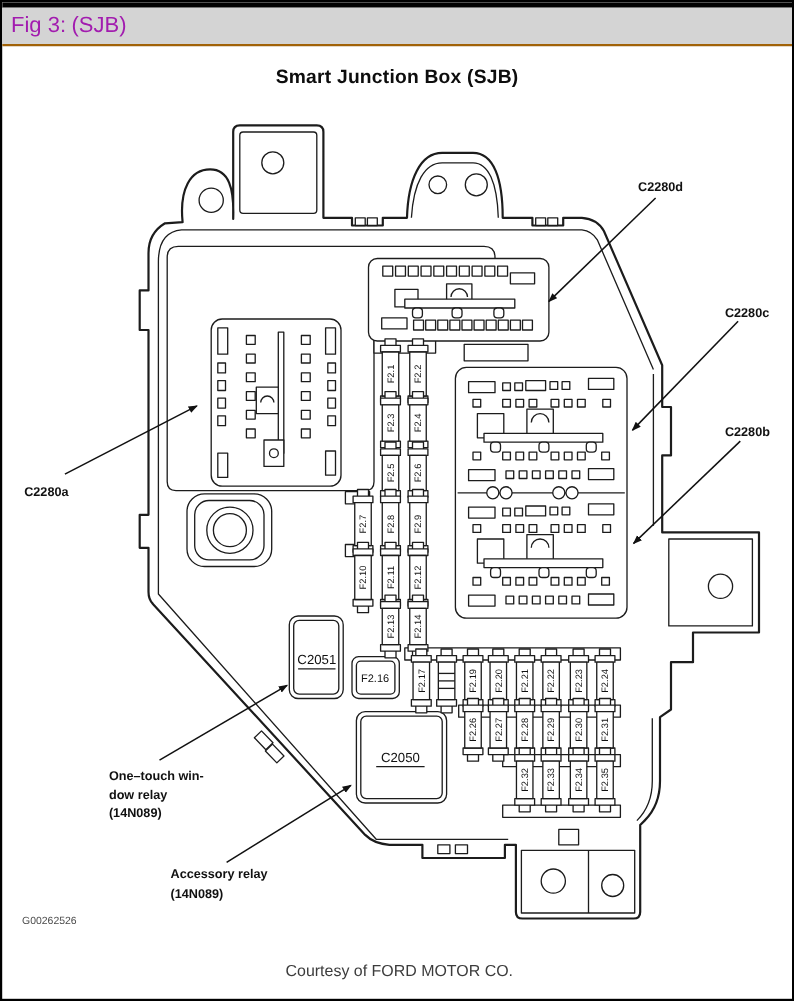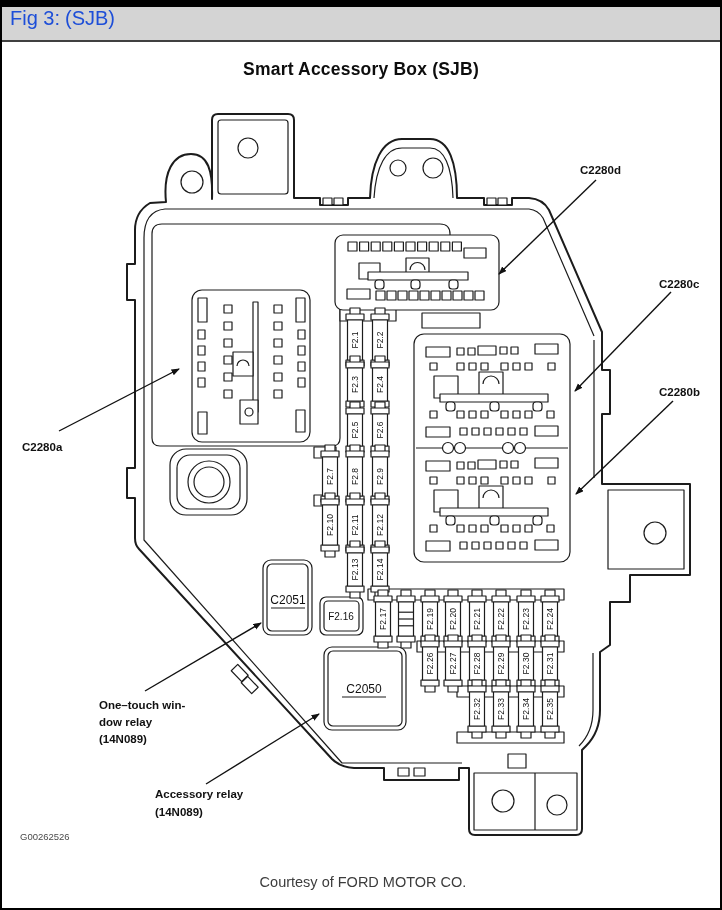--- a/index.html
+++ b/index.html
@@ -1,21 +1,21 @@
 <!DOCTYPE html>
 <html><head>
 <meta charset="utf-8">
 <style>
   html,body{margin:0;padding:0;background:#eaeaea;}
   .page{position:relative;width:722px;height:910px;background:#ffffff;border:2px solid #000;
         box-sizing:border-box;font-family:"Liberation Sans",sans-serif;overflow:hidden;}
   .top-strip{position:absolute;top:0;left:0;right:0;height:5px;background:#000;}
   .fig-bar{position:absolute;top:5px;left:0;right:0;height:33px;background:#d4d4d4;
-           border-bottom:2px solid #404040;display:flex;
-           padding-left:8px;font-size:20px;font-weight:400;color:#1d4ed8;}
+           border-bottom:2px solid #a16207;display:flex;align-items:center;
+           padding-left:8px;font-size:20px;font-weight:400;color:#a21caf;}
   .fig-hl{background:#f7ee00;padding:1px 5px;margin-left:6px;}
   .fig-suffix{margin-left:5px;}
   .title{position:absolute;top:57px;left:0;right:0;text-align:center;
          font-weight:bold;font-size:17.5px;color:#0d0d0d;letter-spacing:.2px;}
   svg.art{position:absolute;left:0;top:0;width:722px;height:910px;}
   .ol{fill:none;stroke:#1c1c1c;stroke-width:2;stroke-linejoin:round;}
   .nf{fill:none;stroke:#1c1c1c;stroke-width:1.2;stroke-linejoin:round;}
   .ln{fill:#ffffff;stroke:#1c1c1c;stroke-width:1.2;stroke-linejoin:round;}
   .arrow{stroke:#111;stroke-width:1.4;}
   text{fill:#111;}
@@ -30,21 +30,21 @@
 <body>
 
 <div class="page">
   <div class="top-strip"></div>
 
   <div class="fig-bar">
     <span class="fig-prefix">Fig 3:</span>
     <span class="fig-suffix">(SJB)</span>
   </div>
 
-  <div class="title">Smart Accessory Box (SJB)</div>
+  <div class="title">Smart Junction Box (SJB)</div>
 
   <svg class="art" viewBox="0 0 722 910">
     <defs>
       <marker id="ah" markerWidth="10" markerHeight="8" refX="7.5" refY="3.2" orient="auto" markerUnits="userSpaceOnUse">
         <path d="M0,0 L8.5,3.2 L0,6.4 Z" fill="#111"></path>
       </marker>
     </defs>
 
     <g>
       <path class="ol" d="M 133,228 Q 133,210 148,201 L 164,200

